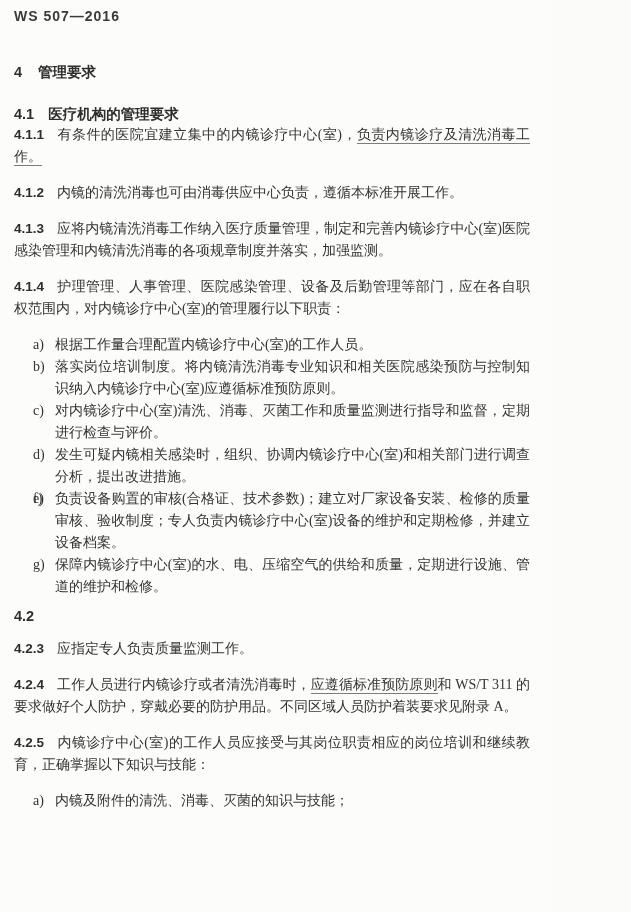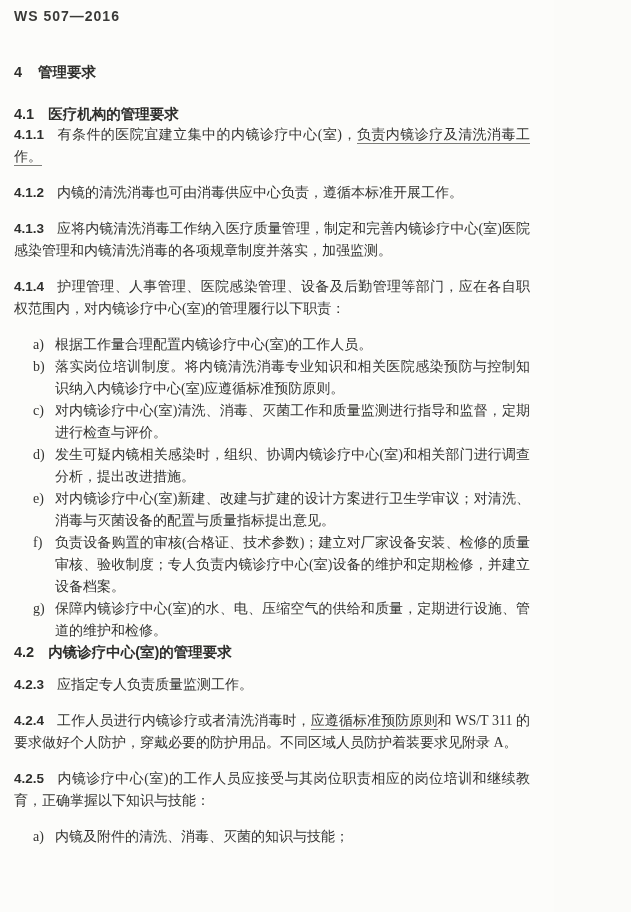--- a/index.html
+++ b/index.html
@@ -38,21 +38,21 @@
     font-size: 14.5px;
     line-height: 16px;
     color: #2e2e2c;
     display: flex;
   }
   .h1 .hnum, .h2 .hnum { flex: 0 0 auto; }
   .h1 .hnum { margin-right: 16px; }
   .h2 .hnum { margin-right: 14px; }
   .h1-4  { margin-top: 40px; }
   .h2-41 { margin-top: 26px; }
-  .h2-42 { margin-top: 2px; }
+  .h2-42 { margin-top: 10px; flex-direction: column; }
   
   .clause {
     font-size: 14px;
     line-height: 22px;
     text-align: justify;
     color: #333331;
   }
   .clause .num {
     font-family: "Liberation Sans", "DejaVu Sans", sans-serif;
     font-weight: bold;
@@ -107,28 +107,27 @@
 
   <p class="clause"><span class="num">4.1.3</span><span>应将内镜清洗消毒工作纳入医疗质量管理，制定和完善内镜诊疗中心(室)医院感染管理和内镜清洗消毒的各项规章制度并落实，加强监测。</span></p>
 
   <p class="clause"><span class="num">4.1.4</span><span>护理管理、人事管理、医院感染管理、设备及后勤管理等部门，应在各自职权范围内，对内镜诊疗中心(室)的管理履行以下职责：</span></p>
 
   <div class="list">
     <div class="li"><span class="label">a)</span><span>根据工作量合理配置内镜诊疗中心(室)的工作人员。</span></div>
     <div class="li"><span class="label">b)</span><span>落实岗位培训制度。将内镜清洗消毒专业知识和相关医院感染预防与控制知识纳入内镜诊疗中心(室)应遵循标准预防原则。</span></div>
     <div class="li"><span class="label">c)</span><span>对内镜诊疗中心(室)清洗、消毒、灭菌工作和质量监测进行指导和监督，定期进行检查与评价。</span></div>
     <div class="li"><span class="label">d)</span><span>发生可疑内镜相关感染时，组织、协调内镜诊疗中心(室)和相关部门进行调查分析，提出改进措施。</span></div>
-    <div class="li"><span class="label">e)</span><span>对内镜诊疗中心(室)新建、改建与扩建的设计方案进行卫生学审议；对清洗、消毒与灭菌设备的配置与质量指标提出意见。</span></div>
+    <div class="li"><span class="label">e)</span></div>
     <div class="li"><span class="label">f)</span><span>负责设备购置的审核(合格证、技术参数)；建立对厂家设备安装、检修的质量审核、验收制度；专人负责内镜诊疗中心(室)设备的维护和定期检修，并建立设备档案。</span></div>
     <div class="li"><span class="label">g)</span><span>保障内镜诊疗中心(室)的水、电、压缩空气的供给和质量，定期进行设施、管道的维护和检修。</span></div>
   </div>
 
   <div class="h2 h2-42">
     <span class="hnum">4.2</span>
-    <span class="htitle">内镜诊疗中心(室)的管理要求</span>
   </div>
 
 
 
   <p class="clause"><span class="num">4.2.3</span><span>应指定专人负责质量监测工作。</span></p>
 
   <p class="clause"><span class="num">4.2.4</span><span>工作人员进行内镜诊疗或者清洗消毒时，</span><span class="ul-mark">应遵循标准预防原则</span><span>和 WS/T 311 的要求做好个人防护，穿戴必要的防护用品。不同区域人员防护着装要求见附录 A。</span></p>
 
   <p class="clause"><span class="num">4.2.5</span><span>内镜诊疗中心(室)的工作人员应接受与其岗位职责相应的岗位培训和继续教育，正确掌握以下知识与技能：</span></p>
 

